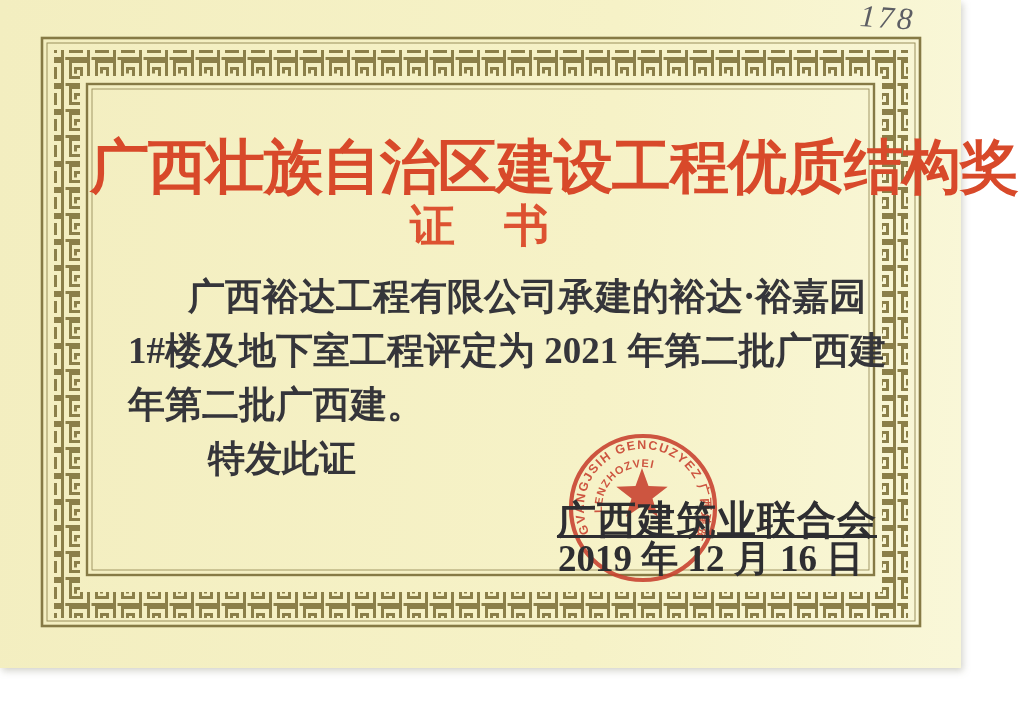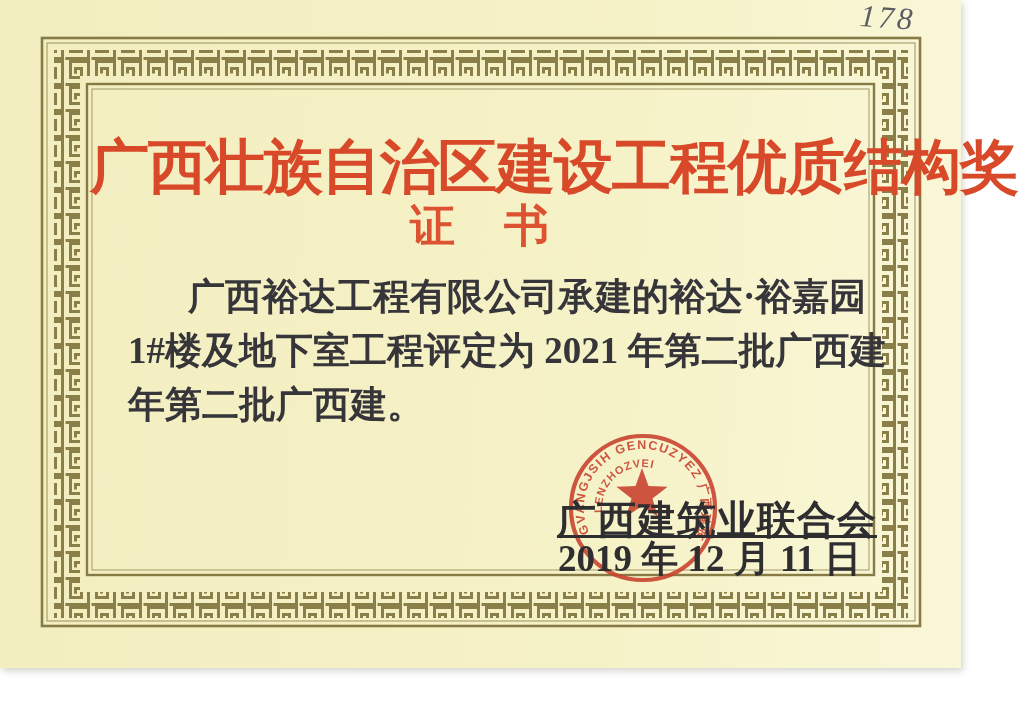--- a/index.html
+++ b/index.html
@@ -128,35 +128,36 @@
     </svg>
 
     <div class="title">广西壮族自治区建设工程优质结构奖</div>
 
     <div class="subtitle">证　书</div>
 
     <div class="bodytext">
       <div class="line-indent">广西裕达工程有限公司承建的裕达·裕嘉园</div>
       <div>1#楼及地下室工程评定为 2021 年第二批广西建</div>
       <div>年第二批广西建。</div>
+      <div class="closing">特发此证</div>
     </div>
 
     <svg class="seal-svg" viewBox="0 0 170 170" xmlns="http://www.w3.org/2000/svg">
       <defs>
         <path id="sealOuterArc" d="M31.5 108.9 A59 59 0 1 1 138.5 108.9" fill="none"></path>
         <path id="sealInnerArc" d="M45.4 94.6 A41 41 0 1 1 124.6 94.6" fill="none"></path>
       </defs>
       <circle cx="85" cy="84" r="72" fill="none" stroke="#c8402e" stroke-width="4.2"></circle>
       <polygon points="84,44 90.5,62.1 109.7,62.7 94.5,74.4 99.9,92.8 84,82 68.1,92.8 73.5,74.4 58.3,62.7 77.5,62.1" fill="#c8402e"></polygon>
       <text class="seal-text" font-size="12.5" letter-spacing="1.5">
         <textPath href="#sealOuterArc" xlink:href="#sealOuterArc">GVANGJSIH GENCUZYEZ 广西建筑业联合会</textPath>
       </text>
       <text class="seal-text" font-size="11" letter-spacing="1">
         <textPath href="#sealInnerArc" xlink:href="#sealInnerArc" startOffset="4%">LENZHOZVEI</textPath>
       </text>
     </svg>
 
     <div class="issuer">广西建筑业联合会</div>
 
-    <div class="issue-date">2019 年 12 月 11 日</div>
+    <div class="issue-date">2019 年 12 月 16 日</div>
 
   </div>
 </div>
 
 </body></html>

